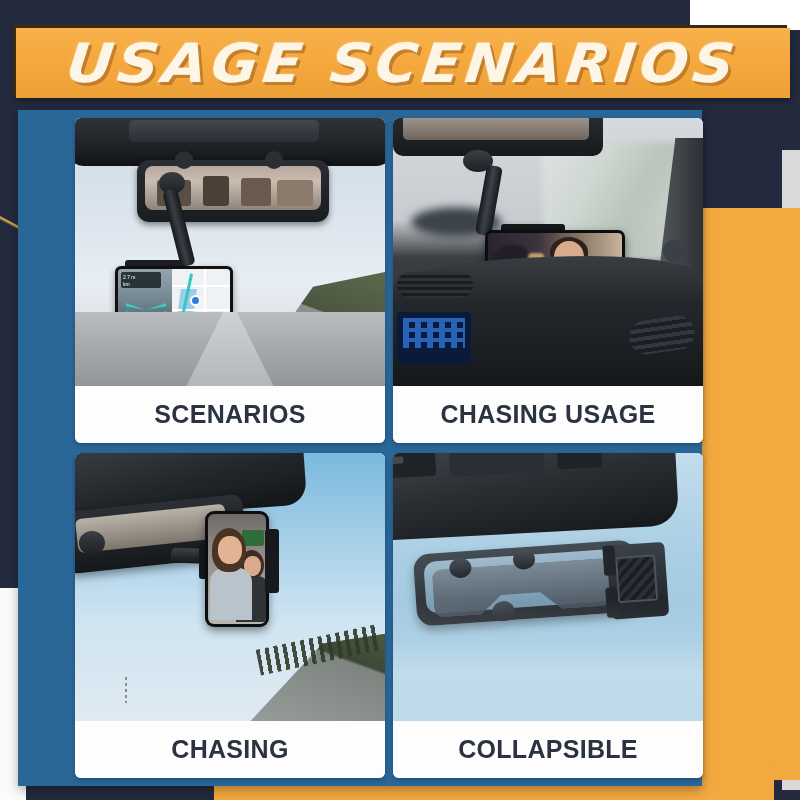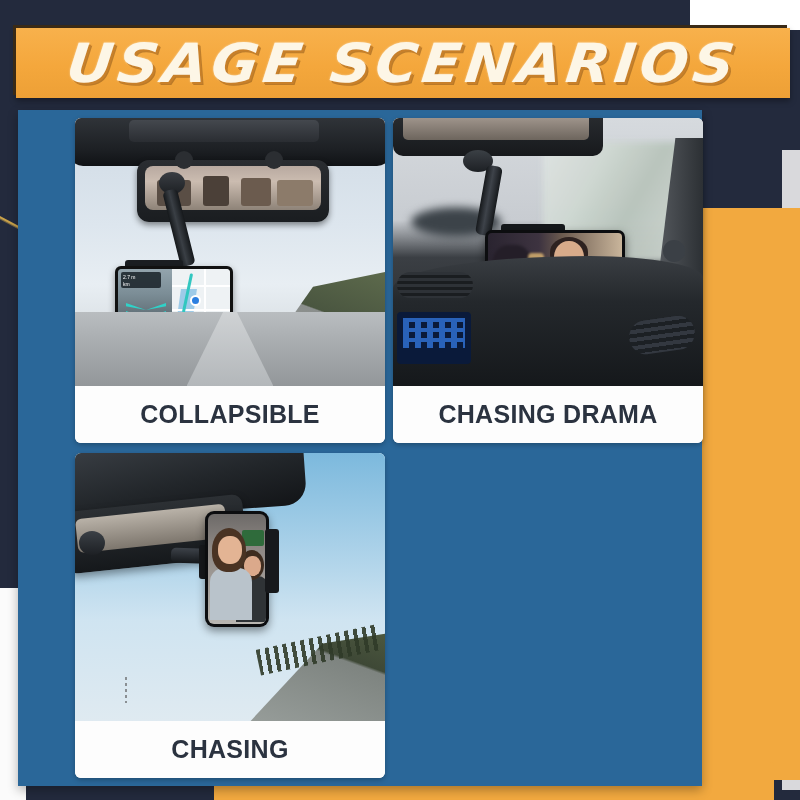--- a/index.html
+++ b/index.html
@@ -443,21 +443,21 @@
               </div>
             </div>
           </div>
           <div id="nav-clamp-bot"></div>
           <div id="nav-trees-l"></div>
           <div id="nav-hill-r"></div>
           <div id="nav-wall"></div>
           <div id="nav-road"></div>
         </div>
         <div class="card-label">
-          <span>COLLAPSIBLE</span>
+          <span>SCENARIOS</span>
         </div>
       </div>
 
       <div class="card">
         <div class="card-photo" id="photo-drama">
           <div id="drama-window-blur"></div>
           <div id="drama-car-blur"></div>
           <div id="drama-mirror">
             <div id="drama-mirror-glass"></div>
           </div>
@@ -475,21 +475,21 @@
             </div>
           </div>
           <div id="drama-clamp-bot"></div>
           <div id="drama-dash"></div>
           <div id="drama-vent-l"></div>
           <div id="drama-screen-infotain"></div>
           <div id="drama-vent-r"></div>
           <div id="drama-knob"></div>
         </div>
         <div class="card-label">
-          <span>CHASING DRAMA</span>
+          <span>CHASING USAGE</span>
         </div>
       </div>
 
       <div class="card">
         <div class="card-photo" id="photo-selfie">
           <div id="selfie-headliner"></div>
           <div id="selfie-mirror">
             <div id="selfie-mirror-glass"></div>
           </div>
           <div id="selfie-knob"></div>
@@ -509,16 +509,43 @@
           <div id="selfie-clampR"></div>
           <div id="selfie-cliff"></div>
           <div id="selfie-cliff-trees"></div>
           <div id="selfie-pole"></div>
         </div>
         <div class="card-label">
           <span>CHASING</span>
         </div>
       </div>
 
+      <div class="card">
+        <div class="card-photo" id="photo-collapse">
+          <div id="col-headliner">
+            <div id="col-console-l"></div>
+            <div id="col-console-m"></div>
+            <div id="col-console-r"></div>
+          </div>
+          <div id="col-mirror">
+            <div id="col-mirror-glass"></div>
+          </div>
+          <div id="col-bracket">
+            <div id="col-bracket-body"></div>
+            <div class="col-nub" id="col-nub1"></div>
+            <div class="col-nub" id="col-nub2"></div>
+            <div class="col-nub" id="col-nub3"></div>
+            <div id="col-clamp">
+              <div id="col-clamp-inner"></div>
+              <div id="col-clamp-armT"></div>
+              <div id="col-clamp-armB"></div>
+            </div>
+          </div>
+          <div id="col-windshield-glow"></div>
+        </div>
+        <div class="card-label">
+          <span>COLLAPSIBLE</span>
+        </div>
+      </div>
 
     </div>
   </div>
 </div>
 
 </body></html>

